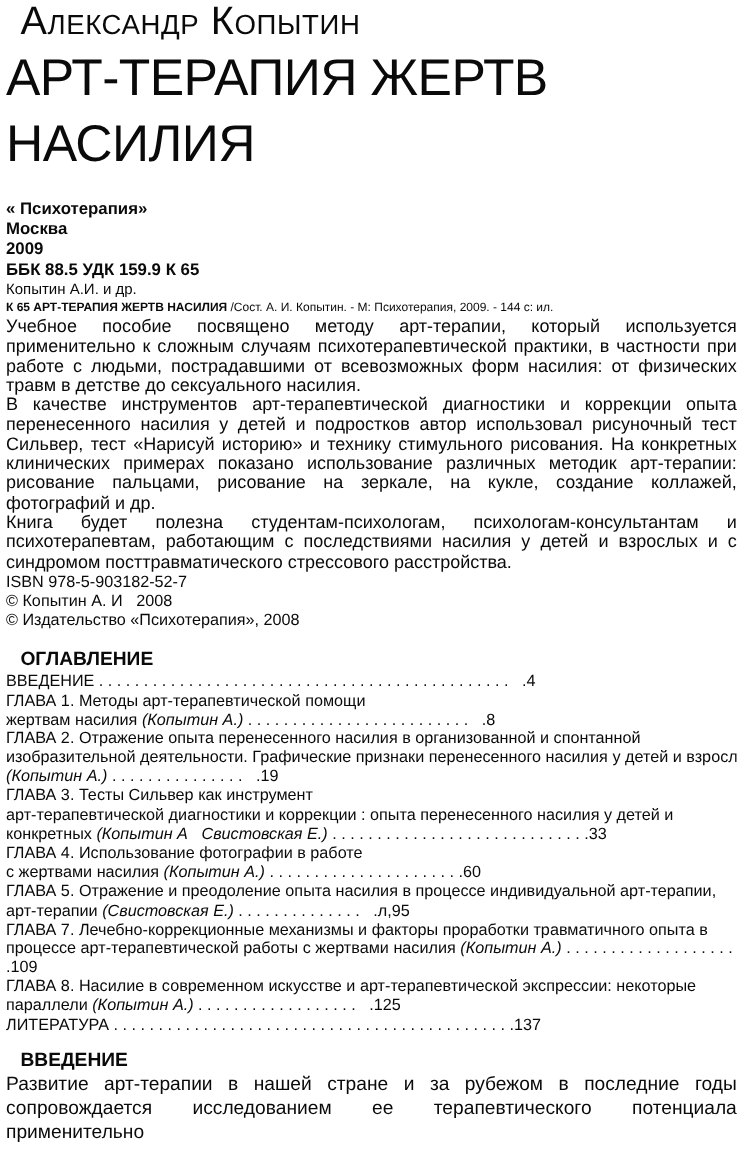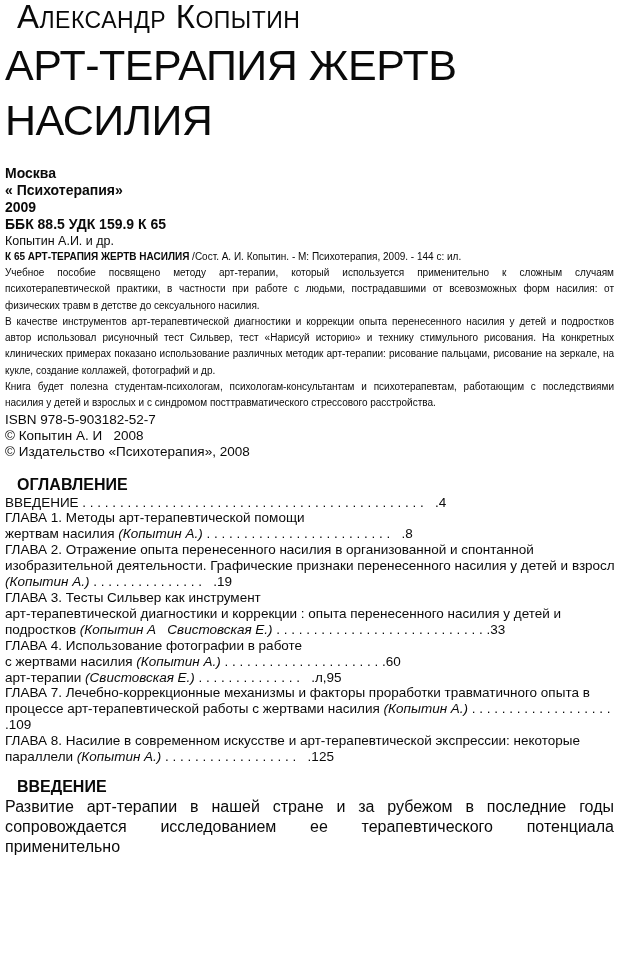--- a/index.html
+++ b/index.html
@@ -23,21 +23,21 @@
     font-weight: normal;
     line-height: 55px;
     margin: 7px 0 17px 0;
     letter-spacing: -0.5px;
   }
   .imprint { font-size: 14px; font-weight: bold; line-height: 17px; }
   .imprint-small { font-size: 12.5px; font-weight: normal; line-height: 16px; }
   .catalog { font-size: 10px; line-height: 16px; }
   .catalog .b { font-weight: bold; }
 
-  .bodytext { font-size: 10px; line-height: 16.3px; }
+  .bodytext { font-size: 15px; line-height: 16.3px; }
   .bodytext p {
     margin: 0;
     text-align: justify;
     text-align-last: left;
   }
   .plainline { font-size: 13.5px; line-height: 16.3px; white-space: pre; }
 
   h2.sect {
     font-size: 16px;
     font-weight: bold;
@@ -59,22 +59,22 @@
 </style>
 </head>
 <body>
 
 <div class="page">
 
   <div class="author">Александр Копытин</div>
 
   <h1 class="title"><span>АРТ-ТЕРАПИЯ ЖЕРТВ</span><br><span>НАСИЛИЯ</span></h1>
 
+  <div class="imprint">« Психотерапия»</div>
   <div class="imprint">Москва</div>
-  <div class="imprint">« Психотерапия»</div>
   <div class="imprint">2009</div>
   <div class="imprint">ББК 88.5 УДК 159.9 К 65</div>
   <div class="imprint-small">Копытин А.И. и др.</div>
 
   <div class="catalog"><span class="b">К 65 АРТ-ТЕРАПИЯ ЖЕРТВ НАСИЛИЯ </span><span>/Сост. А. И. Копытин. - М: Психотерапия, 2009. - 144 с: ил.</span></div>
 
   <div class="bodytext" id="abstract">
       <p>Учебное пособие посвящено методу арт-терапии, который используется применительно к сложным случаям психотерапевтической практики, в частности при работе с людьми, пострадавшими от всевозможных форм насилия: от физических травм в детстве до сексуального насилия.</p>
       <p>В качестве инструментов арт-терапевтической диагностики и коррекции опыта перенесенного насилия у детей и подростков автор использовал рисуночный тест Сильвер, тест «Нарисуй историю» и технику стимульного рисования. На конкретных клинических примерах показано использование различных методик арт-терапии: рисование пальцами, рисование на зеркале, на кукле, создание коллажей, фотографий и др.</p>
       <p>Книга будет полезна студентам-психологам, психологам-консультантам и психотерапевтам, работающим с последствиями насилия у детей и взрослых и с синдромом посттравматического стрессового расстройства.</p>
@@ -89,29 +89,31 @@
   <h2 class="sect">ОГЛАВЛЕНИЕ</h2>
   <div class="toc" id="toc">
       <div class="toc-line"><span>ВВЕДЕНИЕ . . . . . . . . . . . . . . . . . . . . . . . . . . . . . . . . . . . . . . . . . . . . . .   .4</span></div>
       <div class="toc-line"><span>ГЛАВА 1. Методы арт-терапевтической помощи</span></div>
       <div class="toc-line"><span>жертвам насилия </span><span class="it">(Копытин А.)</span><span> . . . . . . . . . . . . . . . . . . . . . . . . .   .8</span></div>
       <div class="toc-line"><span>ГЛАВА 2. Отражение опыта перенесенного насилия в организованной и спонтанной</span></div>
       <div class="toc-line"><span>изобразительной деятельности. Графические признаки перенесенного насилия у детей и взрослых</span></div>
       <div class="toc-line"><span class="it">(Копытин А.)</span><span> . . . . . . . . . . . . . . .   .19</span></div>
       <div class="toc-line"><span>ГЛАВА 3. Тесты Сильвер как инструмент</span></div>
       <div class="toc-line"><span>арт-терапевтической диагностики и коррекции : опыта перенесенного насилия у детей и</span></div>
-      <div class="toc-line"><span>подростков </span><span class="it">(Копытин А   Свистовская Е.)</span><span> . . . . . . . . . . . . . . . . . . . . . . . . . . . . .33</span></div>
+      <div class="toc-line"><span>конкретных </span><span class="it">(Копытин А   Свистовская Е.)</span><span> . . . . . . . . . . . . . . . . . . . . . . . . . . . . .33</span></div>
       <div class="toc-line"><span>ГЛАВА 4. Использование фотографии в работе</span></div>
       <div class="toc-line"><span>с жертвами насилия </span><span class="it">(Копытин А.)</span><span> . . . . . . . . . . . . . . . . . . . . . .60</span></div>
+      <div class="toc-line"><span>ГЛАВА 5. Отражение и преодоление опыта насилия в процессе индивидуальной арт-терапии,</span></div>
       <div class="toc-line"><span>арт-терапии </span><span class="it">(Свистовская Е.)</span><span> . . . . . . . . . . . . . .   .л,95</span></div>
       <div class="toc-line"><span>ГЛАВА 7. Лечебно-коррекционные механизмы и факторы проработки травматичного опыта в</span></div>
       <div class="toc-line"><span>процессе арт-терапевтической работы с жертвами насилия </span><span class="it">(Копытин А.)</span><span> . . . . . . . . . . . . . . . . . . . . .</span></div>
       <div class="toc-line"><span>.109</span></div>
       <div class="toc-line"><span>ГЛАВА 8. Насилие в современном искусстве и арт-терапевтической экспрессии: некоторые</span></div>
       <div class="toc-line"><span>параллели </span><span class="it">(Копытин А.)</span><span> . . . . . . . . . . . . . . . . . .   .125</span></div>
+      <div class="toc-line"><span>ЛИТЕРАТУРА . . . . . . . . . . . . . . . . . . . . . . . . . . . . . . . . . . . . . . . . . . . . .137</span></div>
     </div>
 
   <div class="intro-gap"></div>
 
   <h2 class="sect">ВВЕДЕНИЕ</h2>
   <div class="intro" id="intro">
       <div class="intro-line">Развитие арт-терапии в нашей стране и за рубежом в последние годы</div>
       <div class="intro-line">сопровождается исследованием ее терапевтического потенциала применительно</div>
     </div>
 

